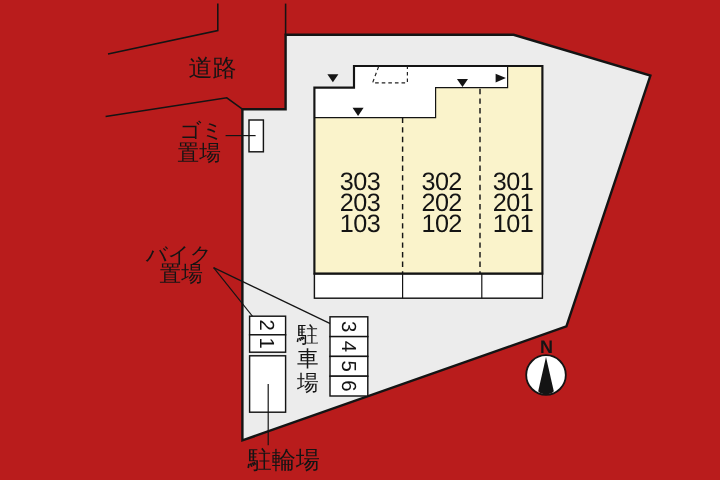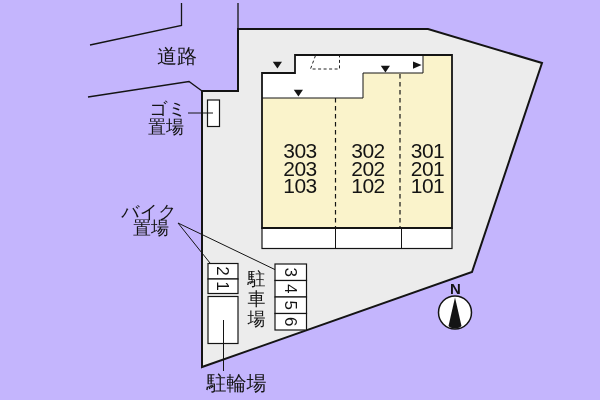--- a/index.html
+++ b/index.html
@@ -1,16 +1,16 @@
 <!DOCTYPE html>
 <html><head>
 <meta charset="utf-8">
 <style>
   html,body{margin:0;padding:0;background:#fff;}
-  .plan-wrap{width:600px;height:400px;background:#c4b5fd;position:relative;overflow:hidden;}
+  .plan-wrap{width:600px;height:400px;background:#b91c1c;position:relative;overflow:hidden;}
   svg{display:block;}
   text{font-family:"Liberation Sans","DejaVu Sans",sans-serif;fill:#141414;}
   .num{font-size:21px;letter-spacing:-0.5px;}
   .lbl{font-size:18px;}
   .lbl-big{font-size:20px;}
   .pnum{font-size:17px;}
   .north{font-size:15px;font-weight:bold;}
 </style>
 </head>
 <body>

